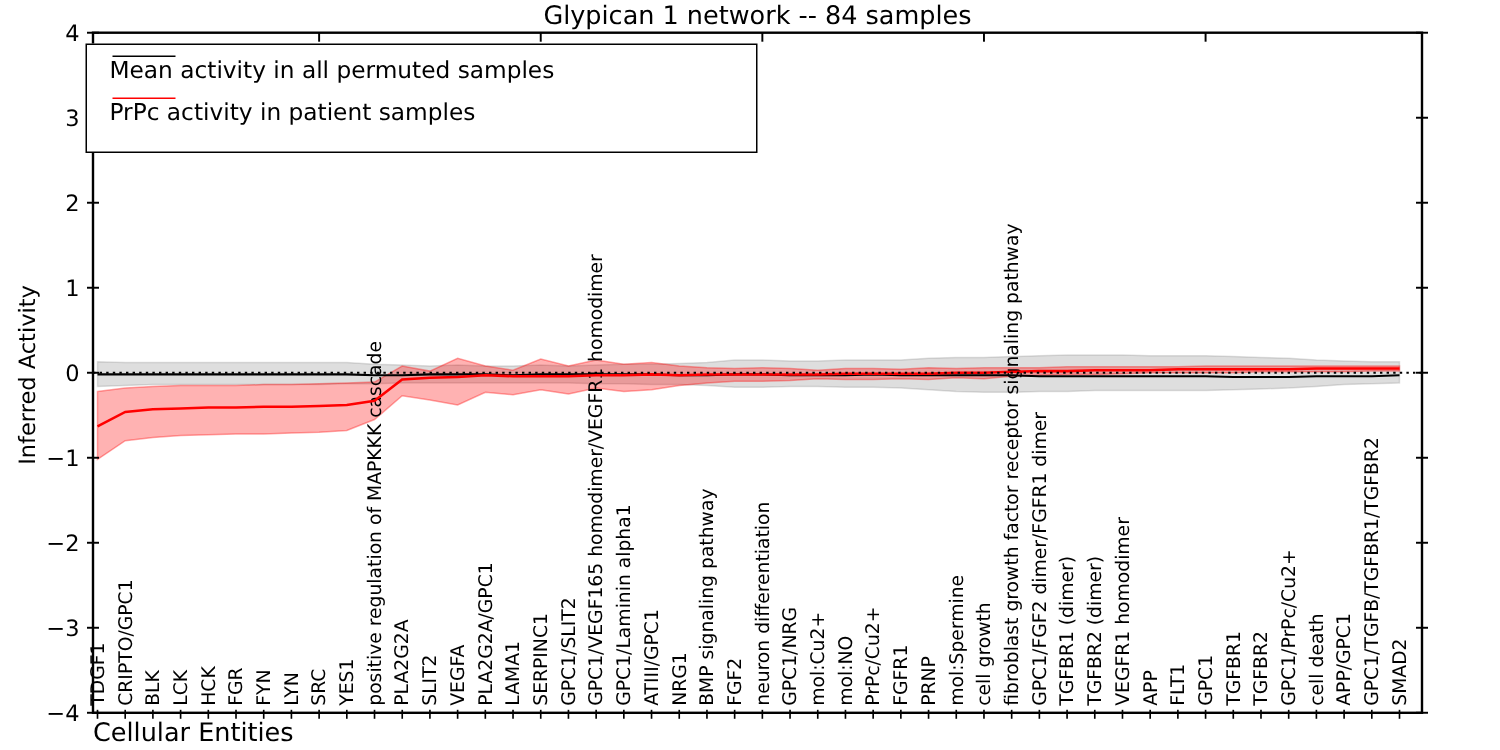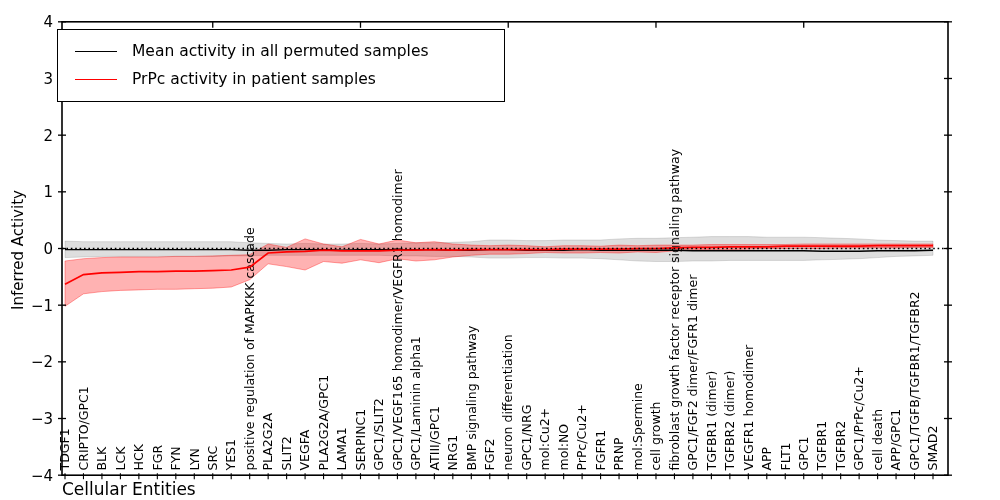--- a/index.html
+++ b/index.html
@@ -8,21 +8,21 @@
   .figure{position:absolute;inset:0;}
   #chart-svg{position:absolute;left:0;top:0;}
   .chart-title{position:absolute;left:62px;top:1px;width:886px;text-align:center;
                font-size:17px;color:#000;}
   .y-axis-title{position:absolute;left:-62px;top:241px;width:160px;text-align:center;
                 font-size:15px;transform:rotate(-90deg);}
   .x-axis-title{position:absolute;left:62px;top:479px;width:886px;
                 font-size:17px;}
   .legend{position:absolute;left:57px;top:29px;width:448px;background:#ffffff;
           border:1.7px solid #000;box-sizing:border-box;padding:7px 0 8px 0;z-index:5;}
-  .legend-row{display:flex;align-items:center;height:28px;}
+  .legend-row{display:flex;height:28px;flex-direction:column;}
   .legend-line{width:42px;height:0;border-top:1.7px solid #000;margin-left:17px;
                flex:none;}
   .legend-label{margin-left:15px;font-size:15.5px;white-space:nowrap;}
 </style>
 </head>
 <body>
 
 <div class="figure">
   <svg id="chart-svg" width="1000" height="500">
       <path d="M65.0 241.1L83.5 241.7L101.9 241.7L120.4 241.7L138.9 241.7L157.3 241.7L175.8 241.7L194.3 241.7L212.7 241.7L231.2 241.7L249.7 242.8L268.1 243.4L286.6 244.0L305.1 243.4L323.6 244.0L342.0 244.0L360.5 243.4L379.0 244.0L397.4 243.4L415.9 242.8L434.4 242.8L452.8 242.3L471.3 241.7L489.8 240.0L508.2 240.0L526.7 240.6L545.2 240.6L563.6 240.0L582.1 240.0L600.6 240.0L619.0 238.9L637.5 238.3L656.0 238.3L674.4 237.7L692.9 237.2L711.4 236.6L729.9 236.6L748.3 236.6L766.8 237.2L785.3 237.2L803.7 237.2L822.2 237.7L840.7 238.3L859.1 238.9L877.6 240.0L896.1 240.6L914.5 241.1L933.0 241.1L933.0 255.3L914.5 255.9L896.1 256.4L877.6 257.6L859.1 258.7L840.7 259.3L822.2 259.8L803.7 260.4L785.3 260.4L766.8 260.4L748.3 260.4L729.9 260.4L711.4 261.0L692.9 261.0L674.4 261.5L656.0 261.5L637.5 261.0L619.0 259.8L600.6 258.7L582.1 258.1L563.6 258.1L545.2 257.6L526.7 257.6L508.2 258.1L489.8 258.1L471.3 257.0L452.8 256.4L434.4 256.4L415.9 255.9L397.4 255.9L379.0 255.3L360.5 255.3L342.0 255.3L323.6 255.3L305.1 255.3L286.6 255.3L268.1 255.3L249.7 255.9L231.2 255.9L212.7 256.4L194.3 256.4L175.8 256.4L157.3 256.4L138.9 256.4L120.4 256.4L101.9 256.4L83.5 257.0L65.0 257.6Z" fill="rgba(0,0,0,0.13)" stroke="rgba(0,0,0,0.12)" stroke-width="1"></path>
@@ -154,20 +154,21 @@
       <line x1="896.063829787234" x2="896.063829787234" y1="473.2" y2="479.2" stroke="#000" stroke-width="1.1"></line>
       <line x1="914.531914893617" x2="914.531914893617" y1="473.2" y2="479.2" stroke="#000" stroke-width="1.1"></line>
       <line x1="933" x2="933" y1="473.2" y2="479.2" stroke="#000" stroke-width="1.1"></line>
       <line x1="212.74468085106383" x2="212.74468085106383" y1="21.8" y2="27.8" stroke="#000" stroke-width="1.3"></line>
       <line x1="360.48936170212767" x2="360.48936170212767" y1="21.8" y2="27.8" stroke="#000" stroke-width="1.3"></line>
       <line x1="508.2340425531915" x2="508.2340425531915" y1="21.8" y2="27.8" stroke="#000" stroke-width="1.3"></line>
       <line x1="655.9787234042553" x2="655.9787234042553" y1="21.8" y2="27.8" stroke="#000" stroke-width="1.3"></line>
       <line x1="803.7234042553191" x2="803.7234042553191" y1="21.8" y2="27.8" stroke="#000" stroke-width="1.3"></line>
     </svg>
 
+  <div class="chart-title">Glypican 1 network -- 84 samples</div>
   <div class="y-axis-title">Inferred Activity</div>
   <div class="x-axis-title">Cellular Entities</div>
 
   <div class="legend">
     <div class="legend-row">
       <span class="legend-line" id="legend-line-0" style="border-top-color: rgb(0, 0, 0);"></span>
       <span class="legend-label">Mean activity in all permuted samples</span>
     </div>
     <div class="legend-row">
       <span class="legend-line" id="legend-line-1" style="border-top-color: rgb(255, 0, 0);"></span>

